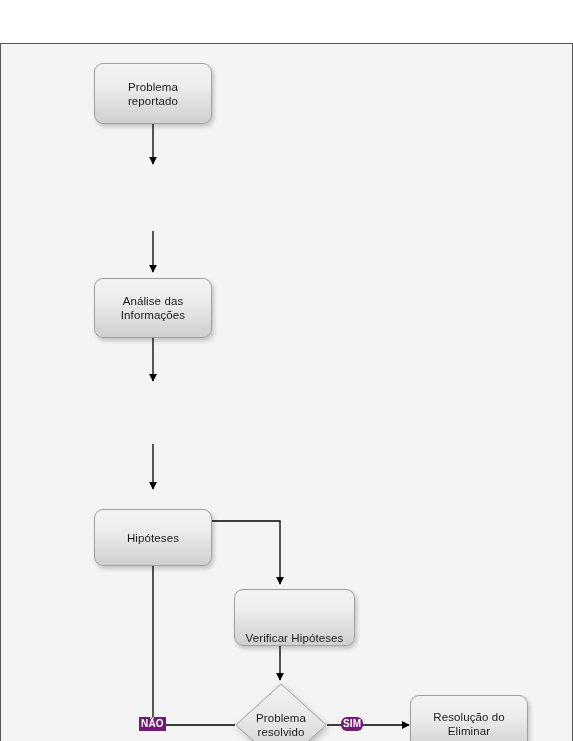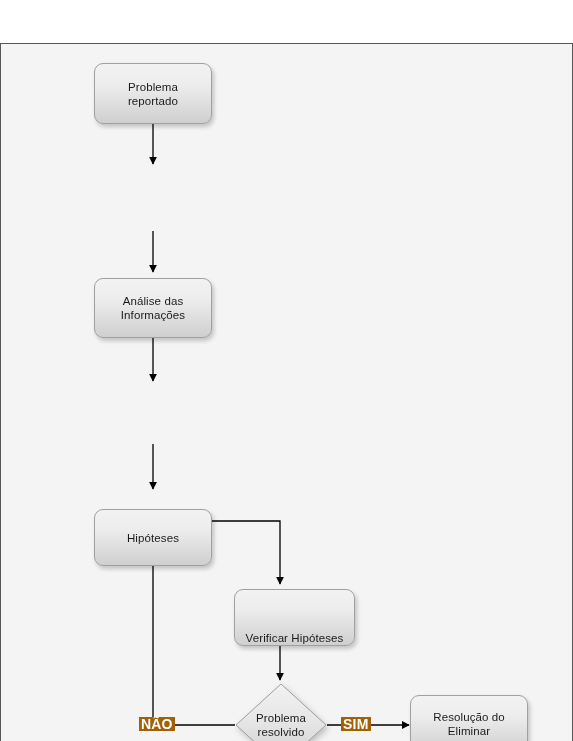--- a/index.html
+++ b/index.html
@@ -64,23 +64,23 @@
   }
   .decision .label {
     position: relative;
     z-index: 2;
     white-space: pre-line;
     font-size: 11.5px;
     line-height: 14px;
   }
   .edge-label {
     position: absolute;
-    background: #a16207;
+    background: #701a75;
     color: #ffffff;
-    font-size: 14px;
+    font-size: 10px;
     font-weight: bold;
     line-height: 12px;
     padding: 1px 2px 1px 2px;
     letter-spacing: 0.2px;
     font-family: "Liberation Sans", sans-serif;
     white-space: nowrap;
   }
 </style>
 </head>
 <body>
@@ -139,15 +139,15 @@
 resolvido</span>
   </div>
 
   <div class="node process" style="left:409px; top:651px; width:118px; height:58px;">
     <span class="label">Resolução do
 Eliminar</span>
   </div>
 
   <div class="edge-label" style="left:138px; top:673px;">NÃO</div>
 
-  <div class="edge-label" style="left:340px; top:673px;">SIM</div>
+  <div class="edge-label" style="left:340px; top:673px;border-radius:6px;">SIM</div>
 
 </div>
 
 </body></html>

